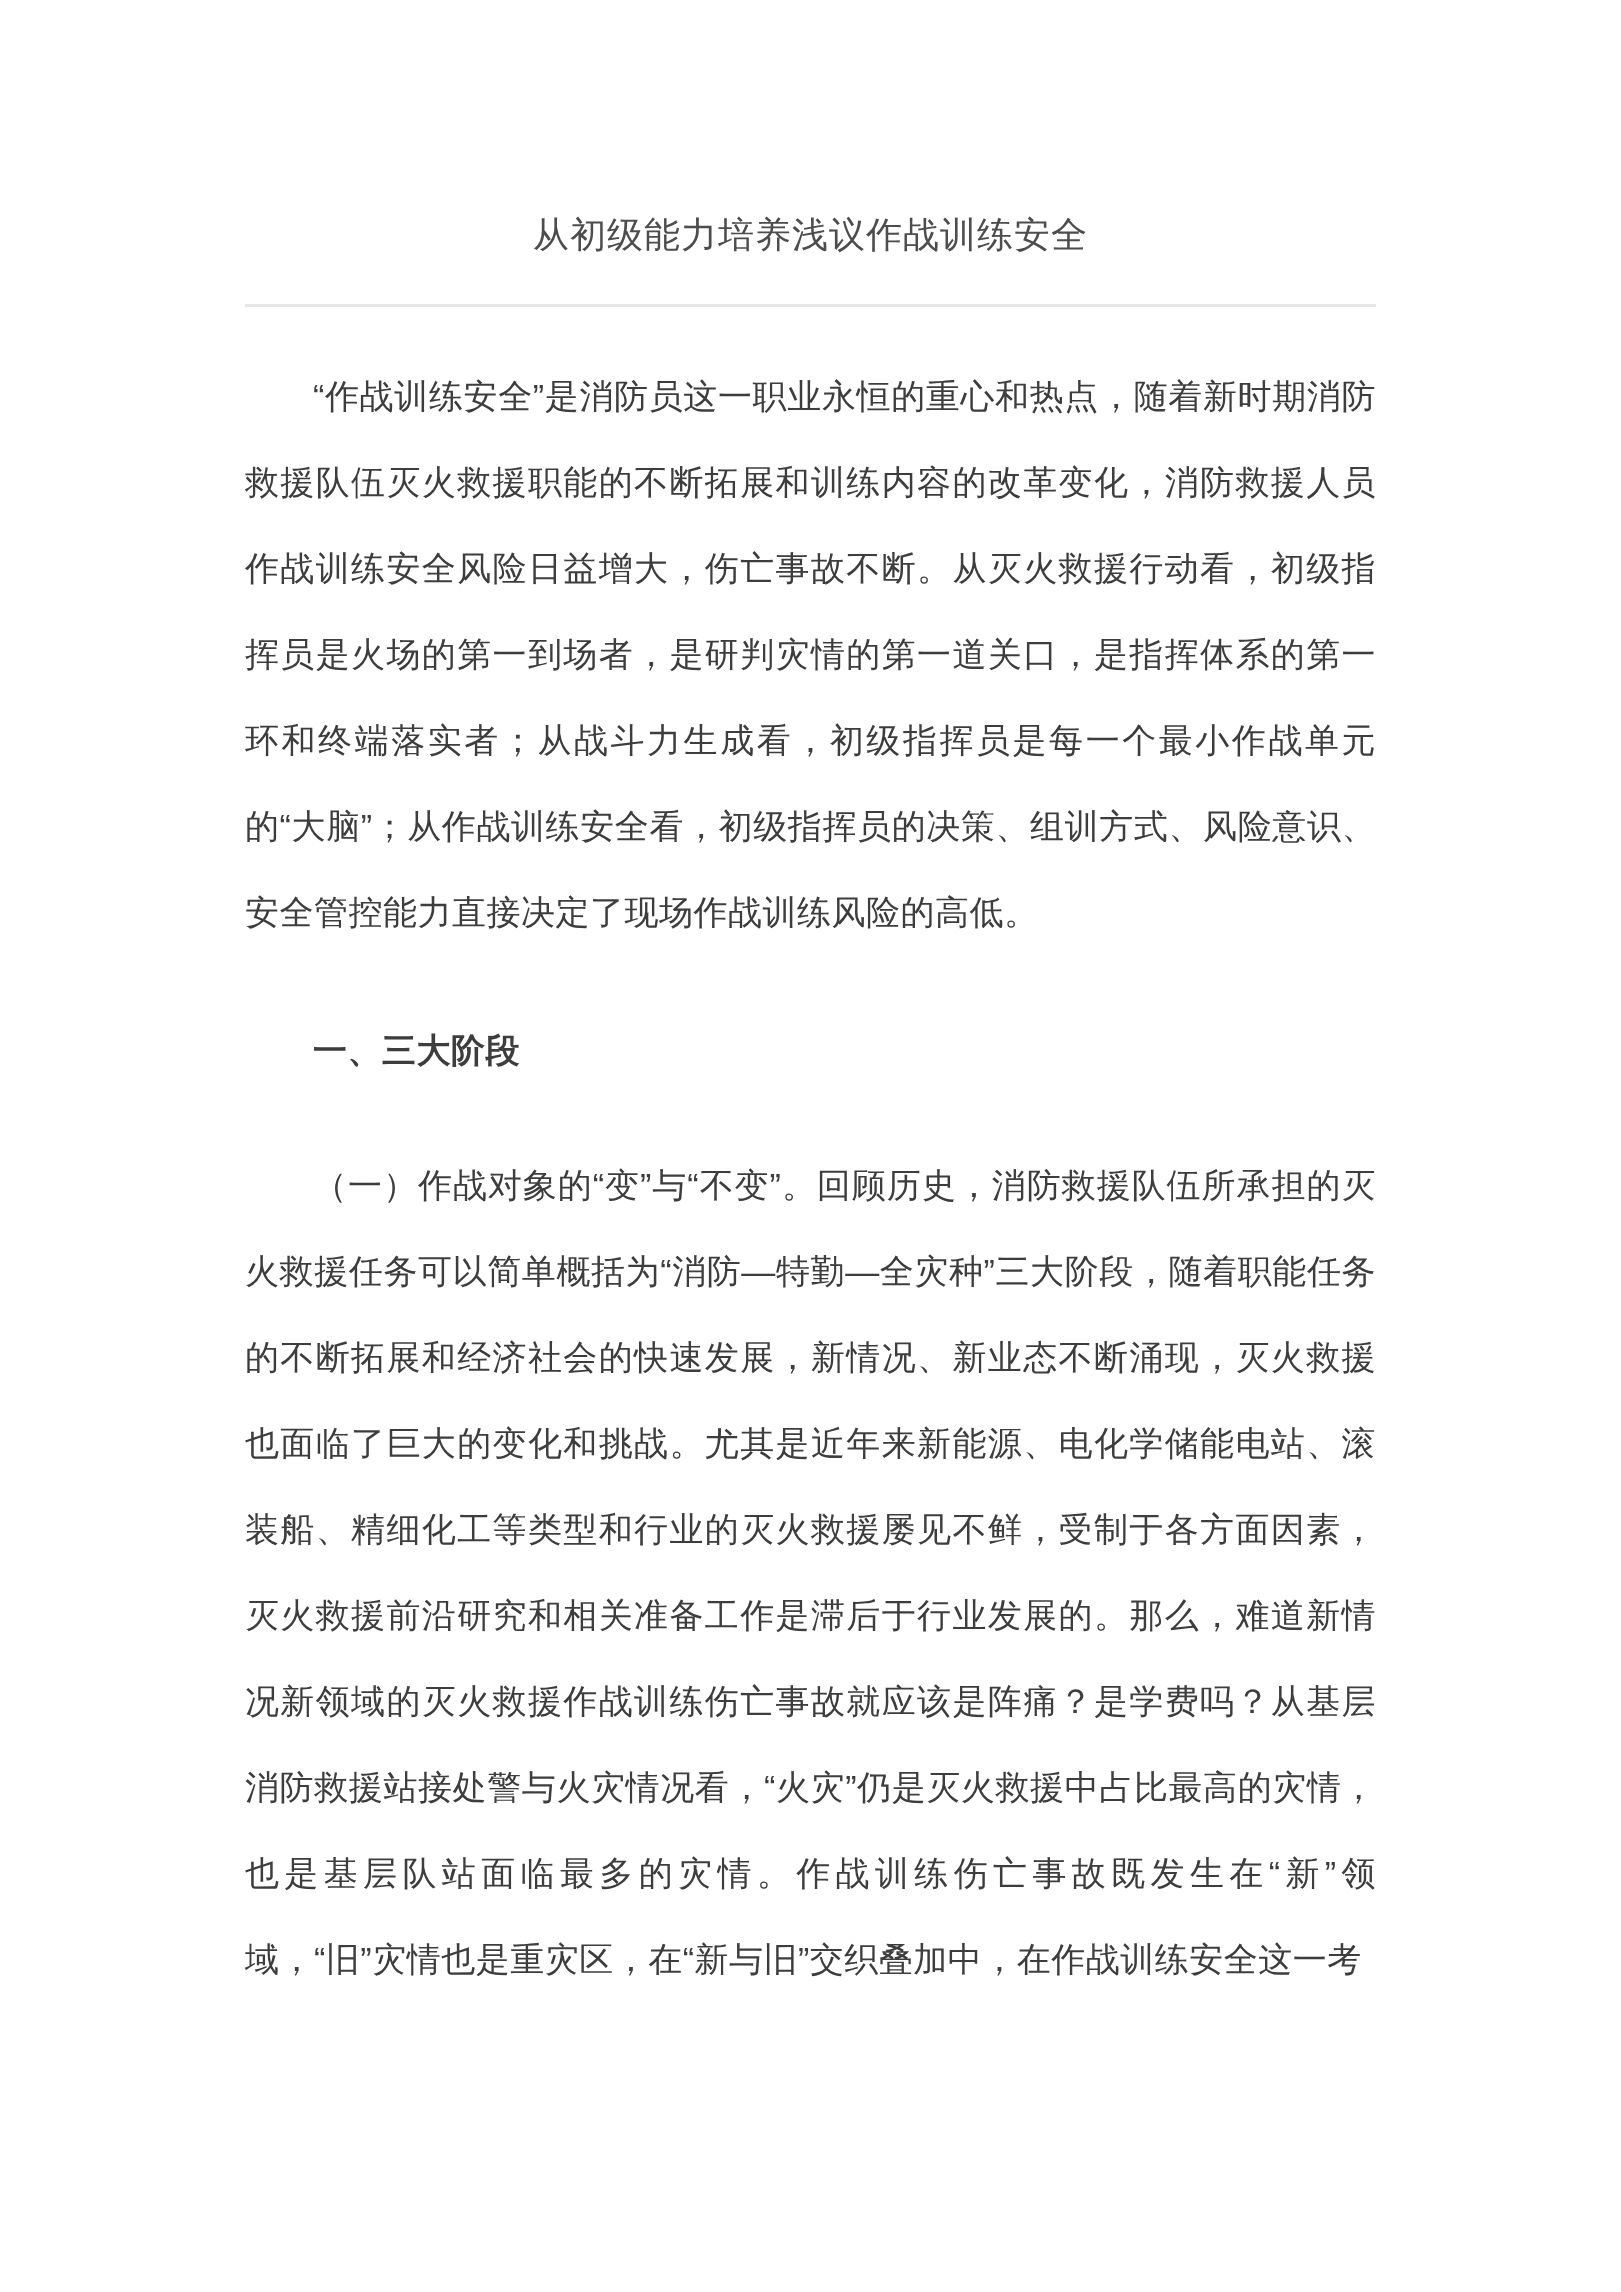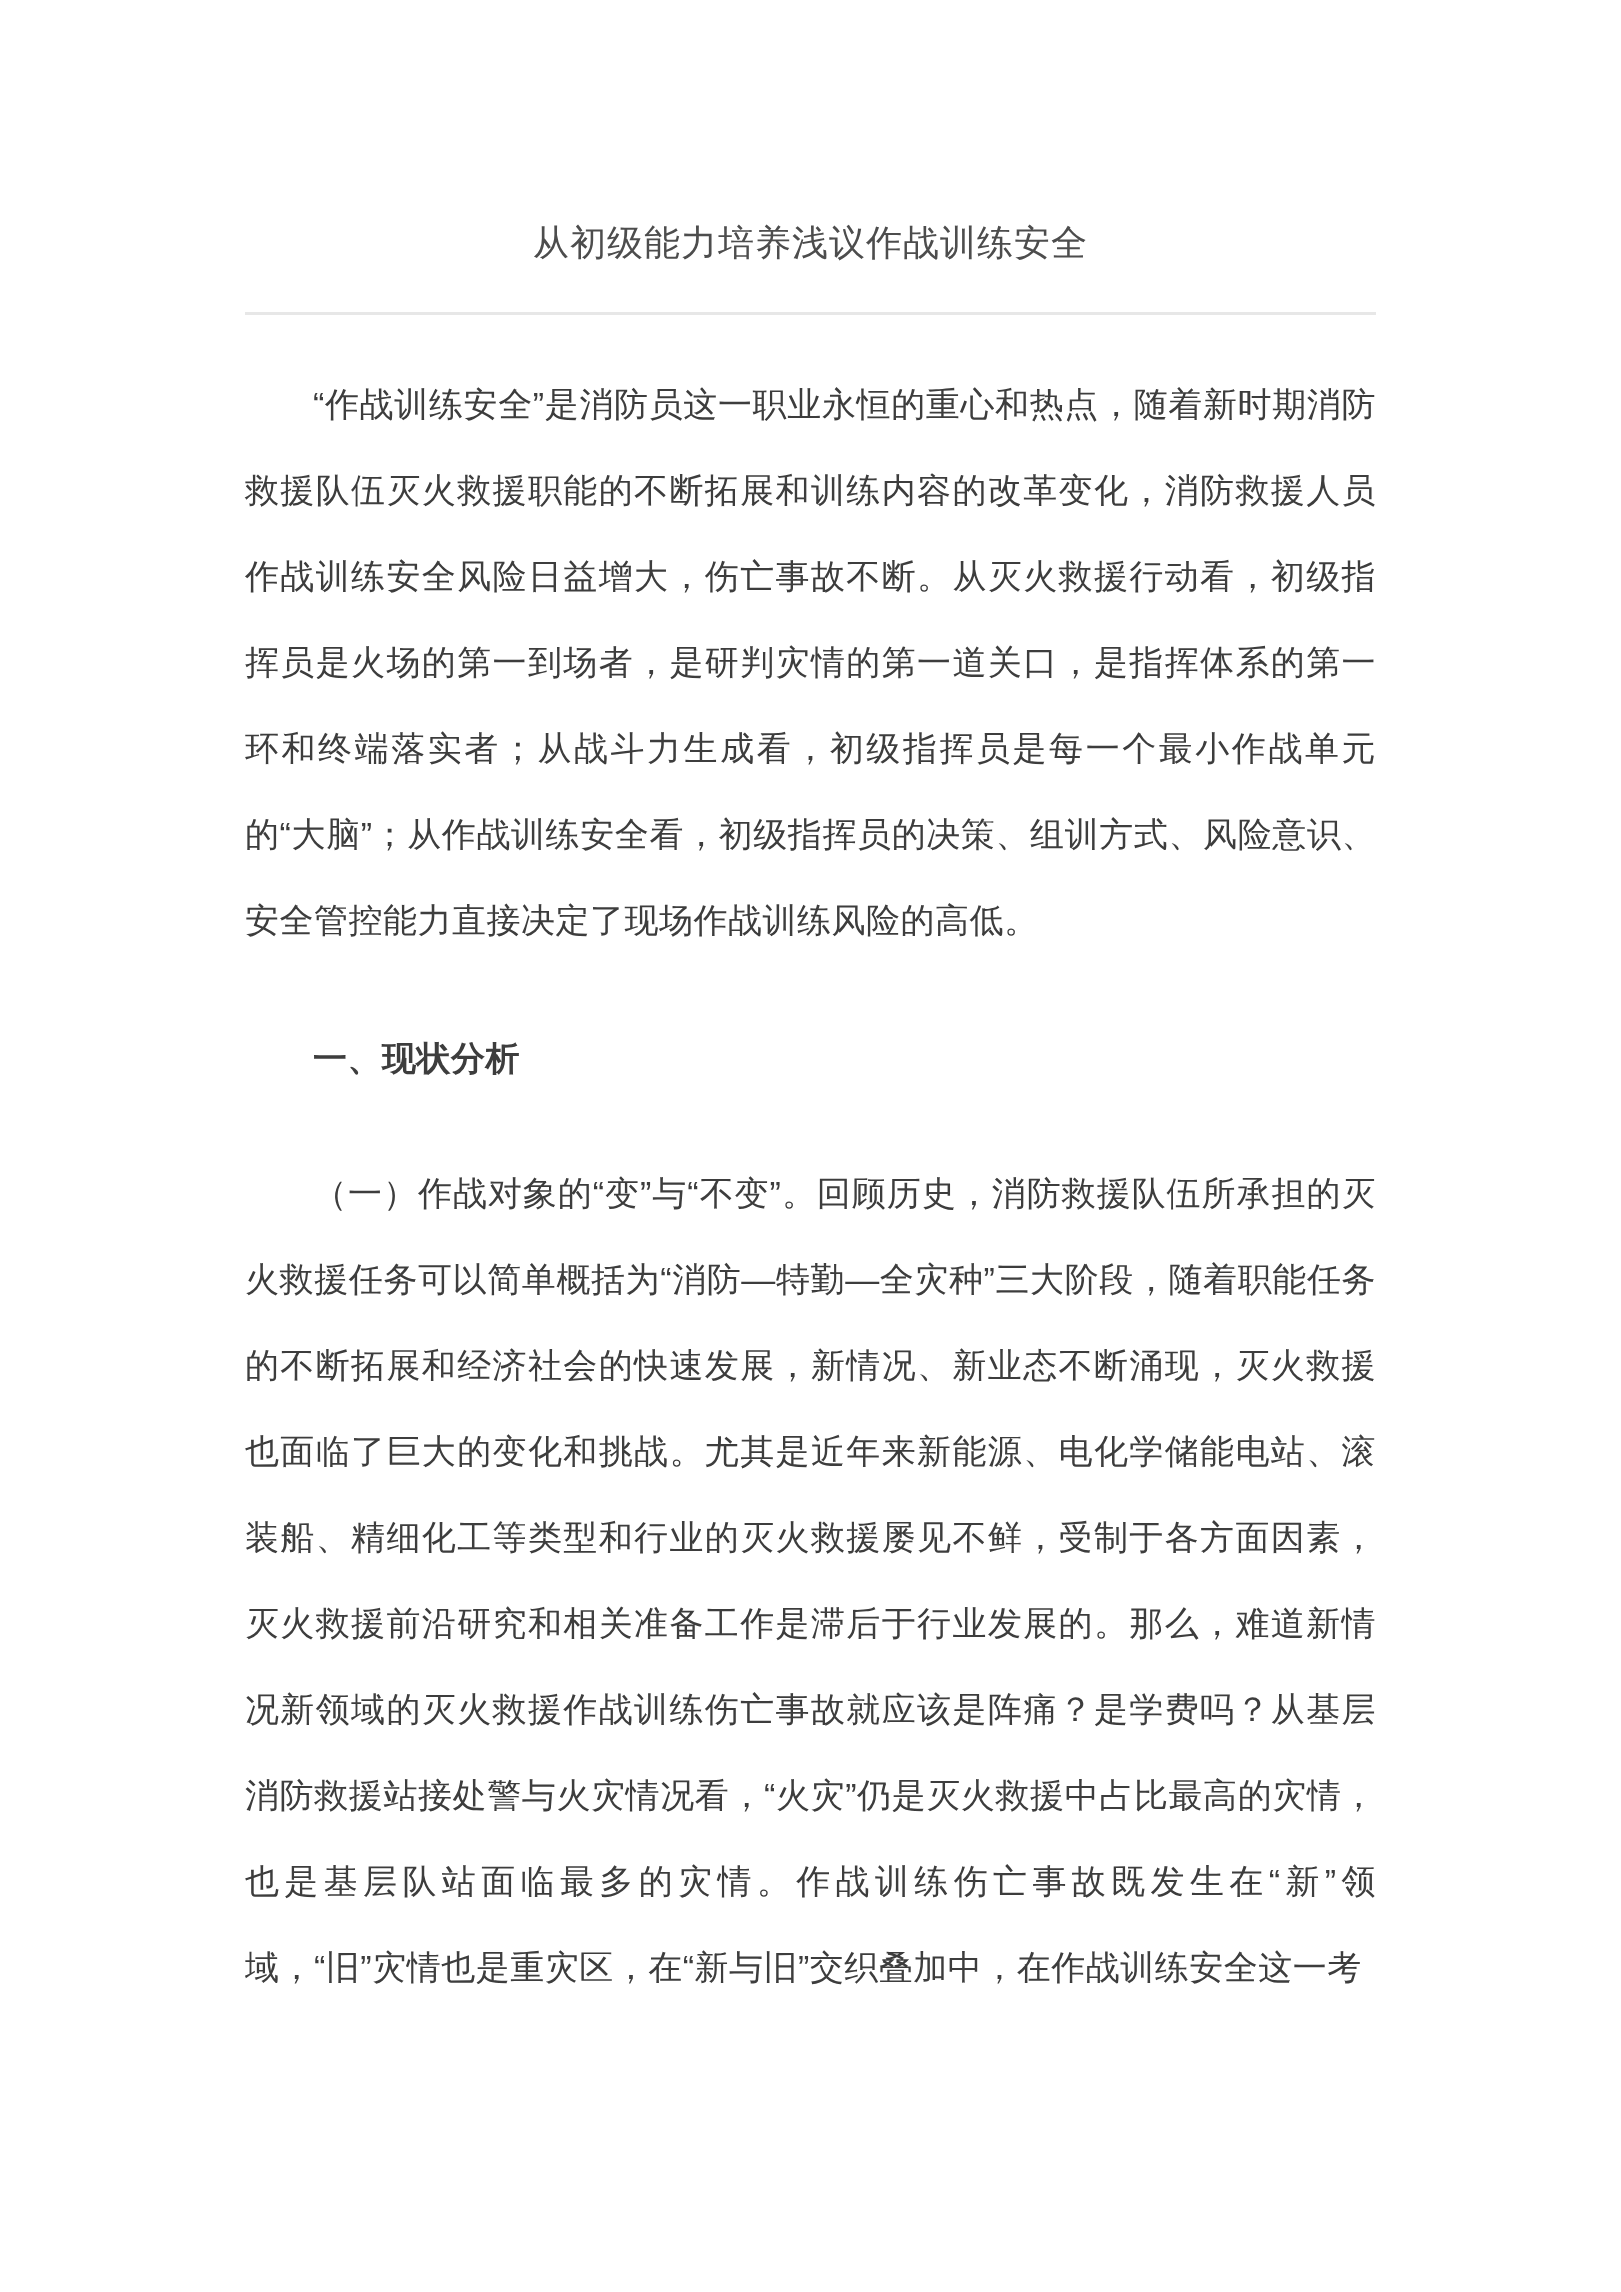--- a/index.html
+++ b/index.html
@@ -2,21 +2,21 @@
 <html><head>
 <meta charset="utf-8">
 <style>
   * { margin: 0; padding: 0; box-sizing: border-box; }
   html, body { background: #ffffff; }
 
   .page {
     width: 1621px;
     height: 2293px;
     background: #ffffff;
-    padding: 8px 245px;
+    padding: 0 245px;
     overflow: hidden;
     position: relative;
     font-family: "Liberation Sans", "DejaVu Sans", sans-serif;
   }
 
   .doc-title {
     padding-top: 214px;
     text-align: center;
     font-family: "Liberation Serif", "DejaVu Serif", serif;
     font-weight: 400;
@@ -63,18 +63,18 @@
 <body>
 
 <div class="page">
 
   <h1 class="doc-title">从初级能力培养浅议作战训练安全</h1>
 
   <div class="title-divider"></div>
 
   <p class="body-para para-intro">“作战训练安全”是消防员这一职业永恒的重心和热点，随着新时期消防救援队伍灭火救援职能的不断拓展和训练内容的改革变化，消防救援人员作战训练安全风险日益增大，伤亡事故不断。从灭火救援行动看，初级指挥员是火场的第一到场者，是研判灾情的第一道关口，是指挥体系的第一环和终端落实者；从战斗力生成看，初级指挥员是每一个最小作战单元的“大脑”；从作战训练安全看，初级指挥员的决策、组训方式、风险意识、安全管控能力直接决定了现场作战训练风险的高低。</p>
 
-  <h2 class="section-heading">一、现状分析</h2>
+  <h2 class="section-heading">一、三大阶段</h2>
 
   <p class="body-para para-analysis">（一）作战对象的“变”与“不变”。回顾历史，消防救援队伍所承担的灭火救援任务可以简单概括为“消防—特勤—全灾种”三大阶段，随着职能任务的不断拓展和经济社会的快速发展，新情况、新业态不断涌现，灭火救援也面临了巨大的变化和挑战。尤其是近年来新能源、电化学储能电站、滚装船、精细化工等类型和行业的灭火救援屡见不鲜，受制于各方面因素，灭火救援前沿研究和相关准备工作是滞后于行业发展的。那么，难道新情况新领域的灭火救援作战训练伤亡事故就应该是阵痛？是学费吗？从基层消防救援站接处警与火灾情况看，“火灾”仍是灭火救援中占比最高的灾情，也是基层队站面临最多的灾情。作战训练伤亡事故既发生在“新”领域，“旧”灾情也是重灾区，在“新与旧”交织叠加中，在作战训练安全这一考</p>
 
 </div>
 
 
 </body></html>

